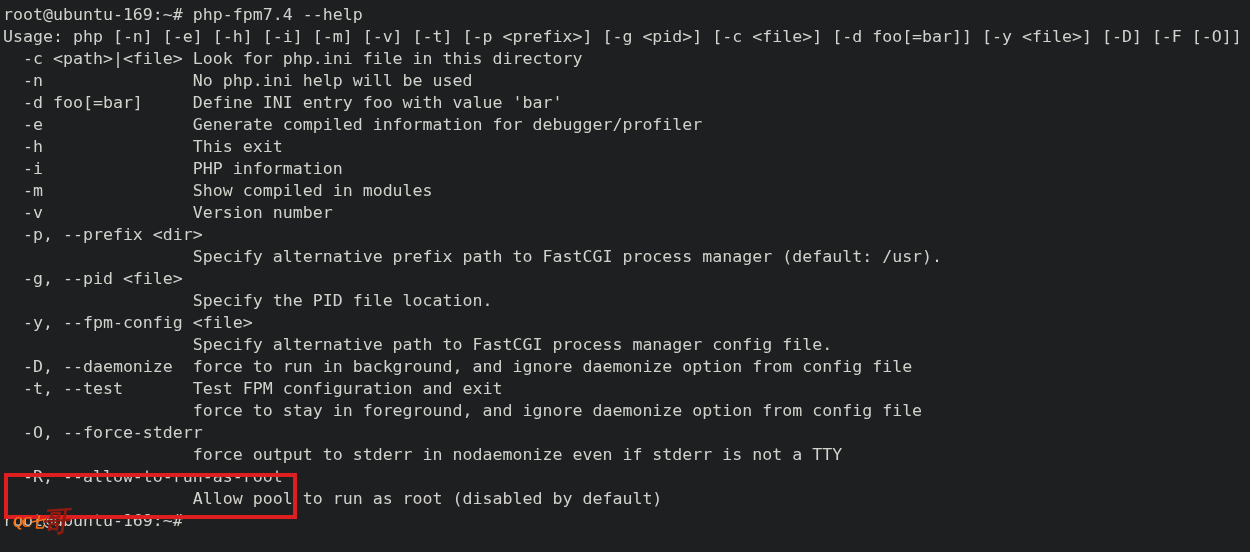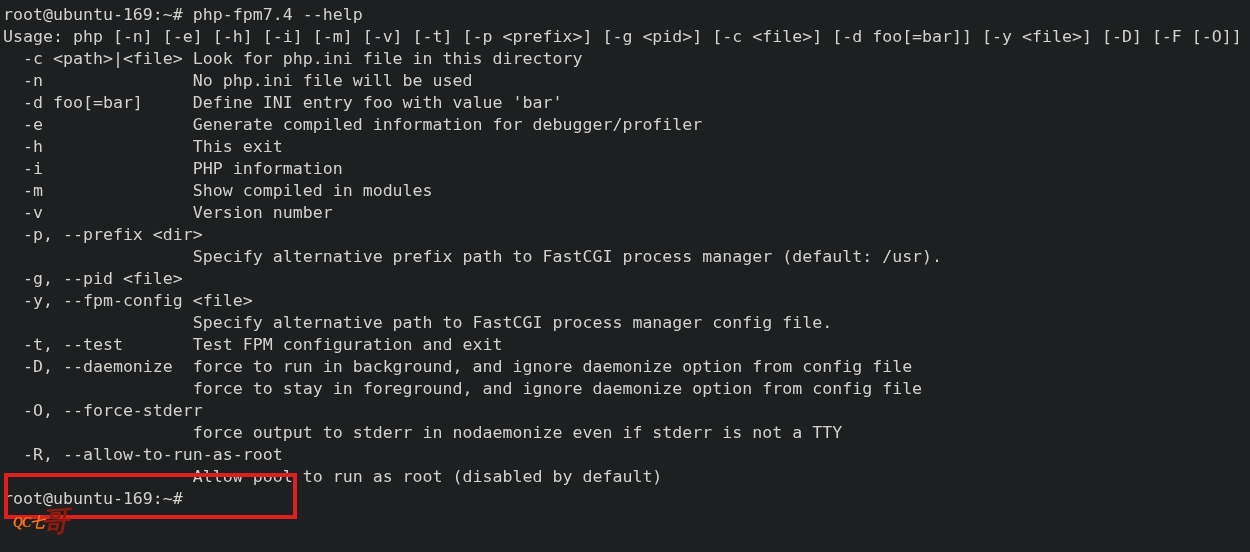--- a/index.html
+++ b/index.html
@@ -71,34 +71,35 @@
 </style>
 </head>
 <body>
 
 <div class="screen">
 
   <div class="lines">
     <div class="tline">root@ubuntu-169:~# php-fpm7.4 --help</div>
     <div class="tline">Usage: php [-n] [-e] [-h] [-i] [-m] [-v] [-t] [-p &lt;prefix&gt;] [-g &lt;pid&gt;] [-c &lt;file&gt;] [-d foo[=bar]] [-y &lt;file&gt;] [-D] [-F [-O]]</div>
     <div class="tline">  -c &lt;path&gt;|&lt;file&gt; Look for php.ini file in this directory</div>
-    <div class="tline">  -n               No php.ini file will be used</div>
+    <div class="tline">  -n               No php.ini help will be used</div>
     <div class="tline">  -d foo[=bar]     Define INI entry foo with value 'bar'</div>
     <div class="tline">  -e               Generate compiled information for debugger/profiler</div>
     <div class="tline">  -h               This exit</div>
     <div class="tline">  -i               PHP information</div>
     <div class="tline">  -m               Show compiled in modules</div>
     <div class="tline">  -v               Version number</div>
     <div class="tline">  -p, --prefix &lt;dir&gt;</div>
     <div class="tline">                   Specify alternative prefix path to FastCGI process manager (default: /usr).</div>
     <div class="tline">  -g, --pid &lt;file&gt;</div>
+    <div class="tline">                   Specify the PID file location.</div>
     <div class="tline">  -y, --fpm-config &lt;file&gt;</div>
     <div class="tline">                   Specify alternative path to FastCGI process manager config file.</div>
+    <div class="tline">  -D, --daemonize  force to run in background, and ignore daemonize option from config file</div>
     <div class="tline">  -t, --test       Test FPM configuration and exit</div>
-    <div class="tline">  -D, --daemonize  force to run in background, and ignore daemonize option from config file</div>
     <div class="tline">                   force to stay in foreground, and ignore daemonize option from config file</div>
     <div class="tline">  -O, --force-stderr</div>
     <div class="tline">                   force output to stderr in nodaemonize even if stderr is not a TTY</div>
     <div class="tline">  -R, --allow-to-run-as-root</div>
     <div class="tline">                   Allow pool to run as root (disabled by default)</div>
     <div class="tline">root@ubuntu-169:~# </div>
   </div>
 
   <div class="hl-box"></div>
 

